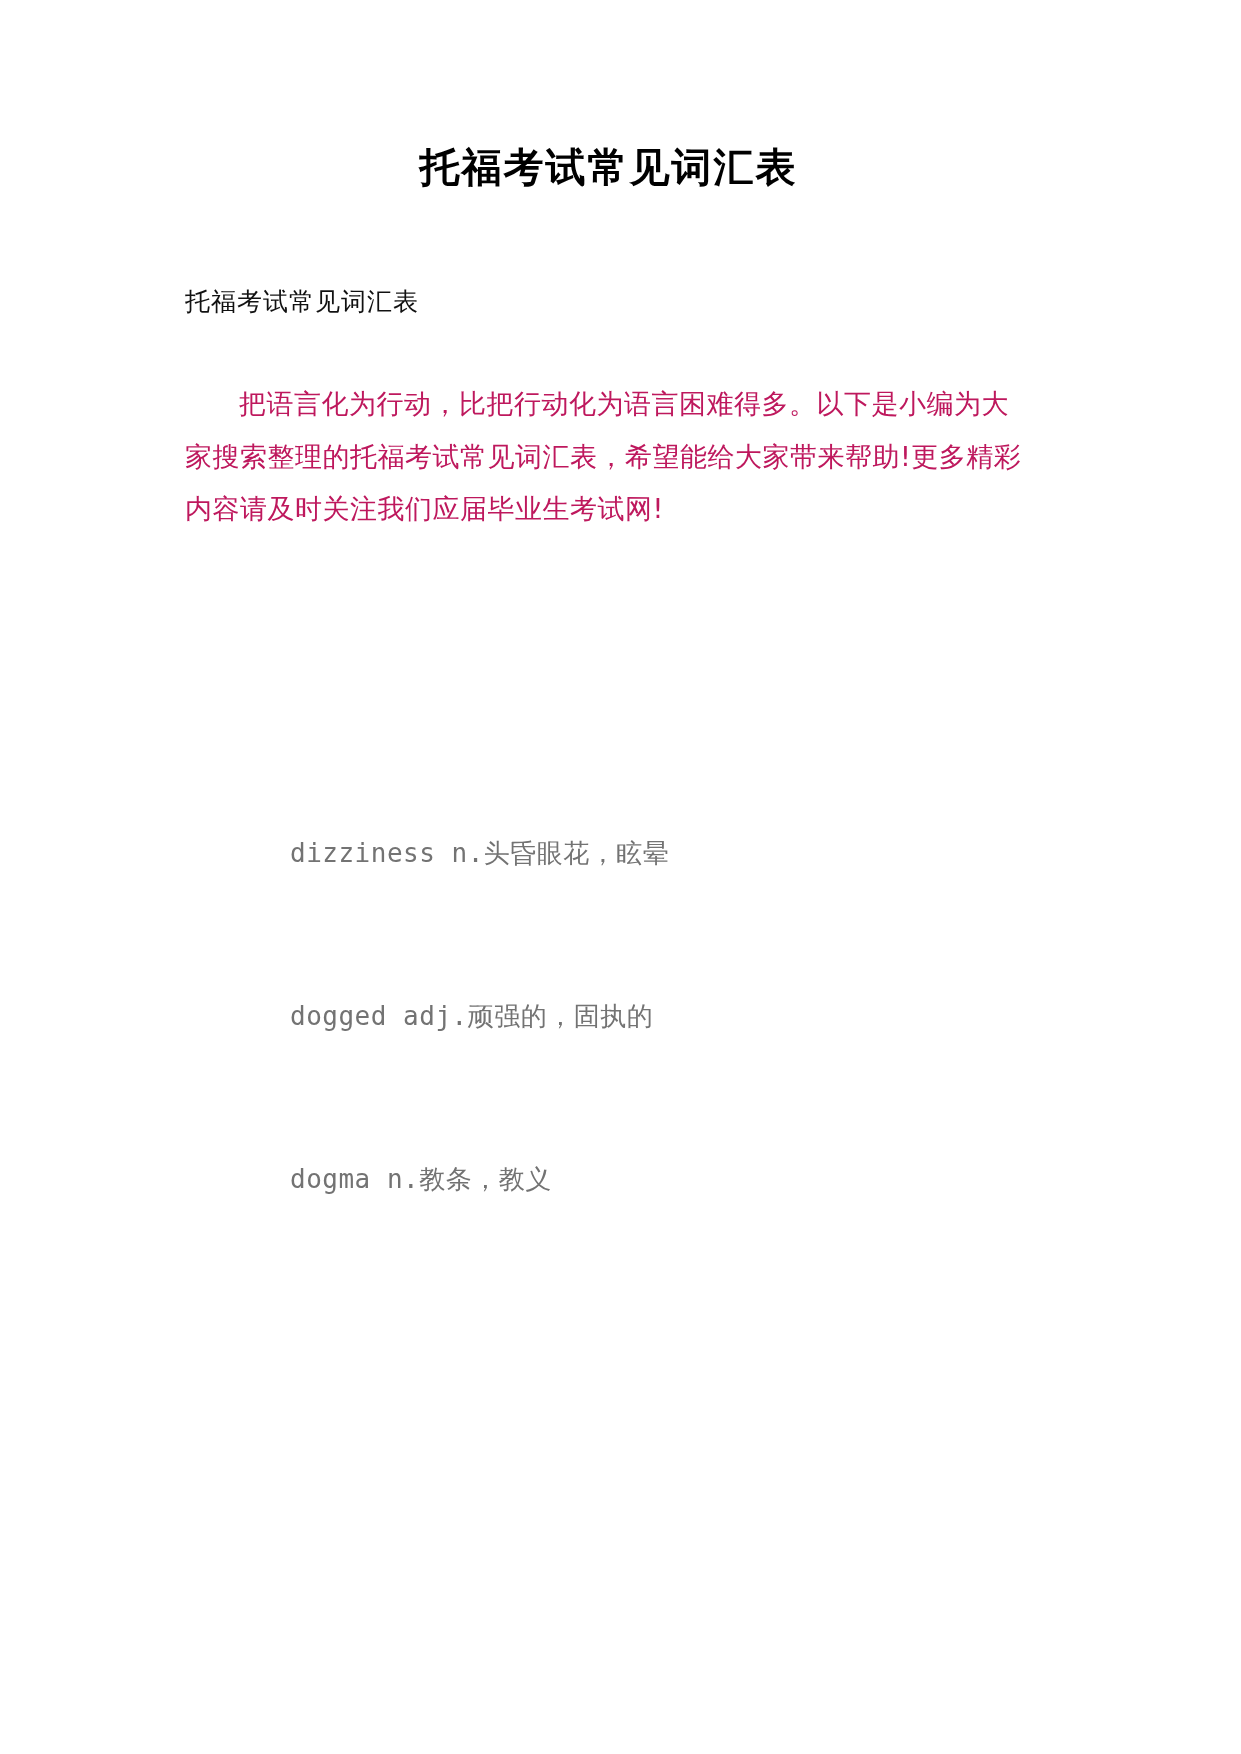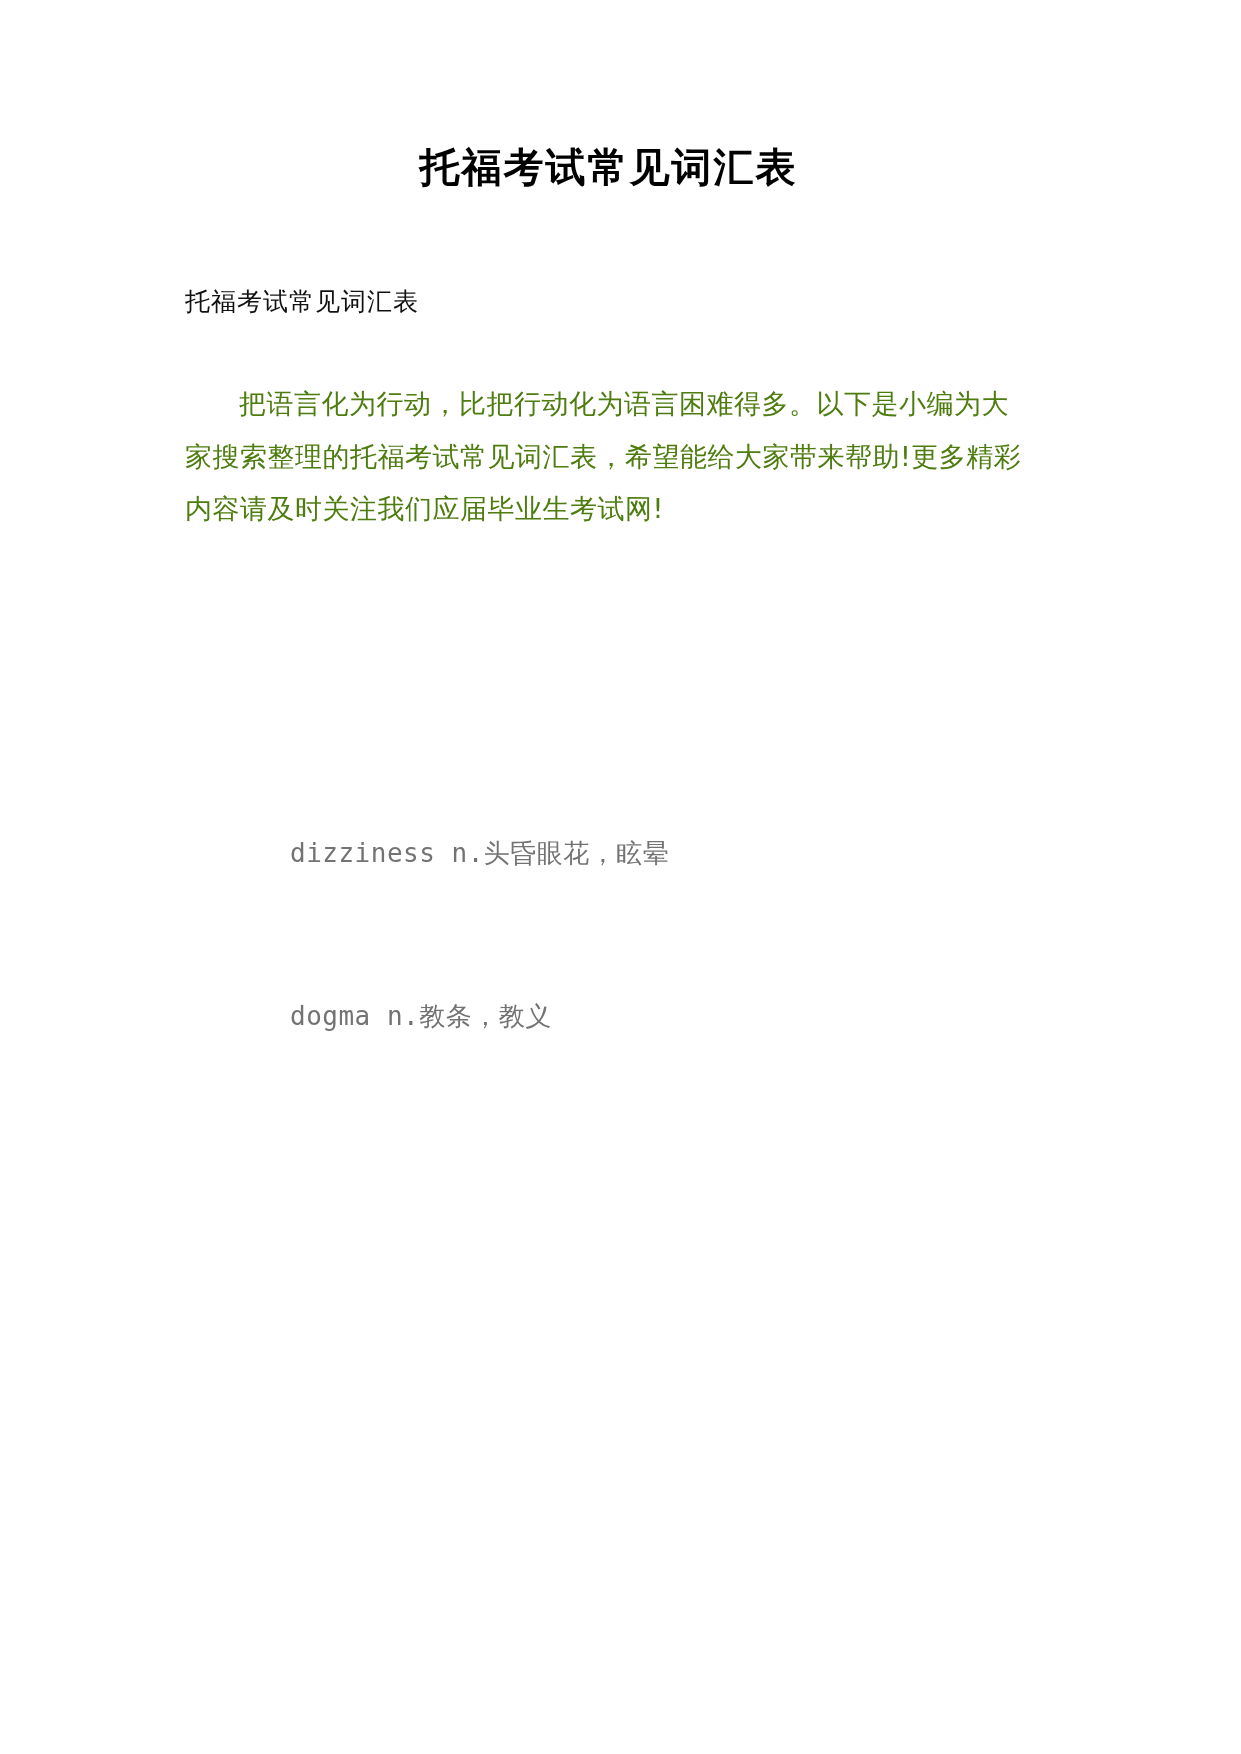--- a/index.html
+++ b/index.html
@@ -37,21 +37,21 @@
     margin-top: 90px;
     color: #111;
   }
   .intro {
     font-family: "DejaVu Sans", sans-serif;
     font-size: 27px;
     line-height: 1.95;
     letter-spacing: 0.5px;
     margin-top: 60px;
     text-indent: 2em;
-    color: #4d7c0f;
+    color: #be185d;
     padding-right: 25px;
   }
   .entries {
     margin-top: 300px;
     padding-left: 105px;
   }
   .entry {
     font-family: "DejaVu Sans Mono", monospace;
     font-size: 26px;
     letter-spacing: 0.5px;
@@ -71,17 +71,18 @@
   <h1 class="doc-title">托福考试常见词汇表</h1>
 
   <div class="body-area">
 
     <div class="subtitle">托福考试常见词汇表</div>
 
     <p class="intro">把语言化为行动，比把行动化为语言困难得多。以下是小编为大家搜索整理的托福考试常见词汇表，希望能给大家带来帮助!更多精彩内容请及时关注我们应届毕业生考试网!</p>
 
     <div class="entries">
       <div class="entry">dizziness n.头昏眼花，眩晕</div>
+      <div class="entry">dogged adj.顽强的，固执的</div>
       <div class="entry">dogma n.教条，教义</div>
     </div>
 
   </div>
 </div>
 
 </body></html>

